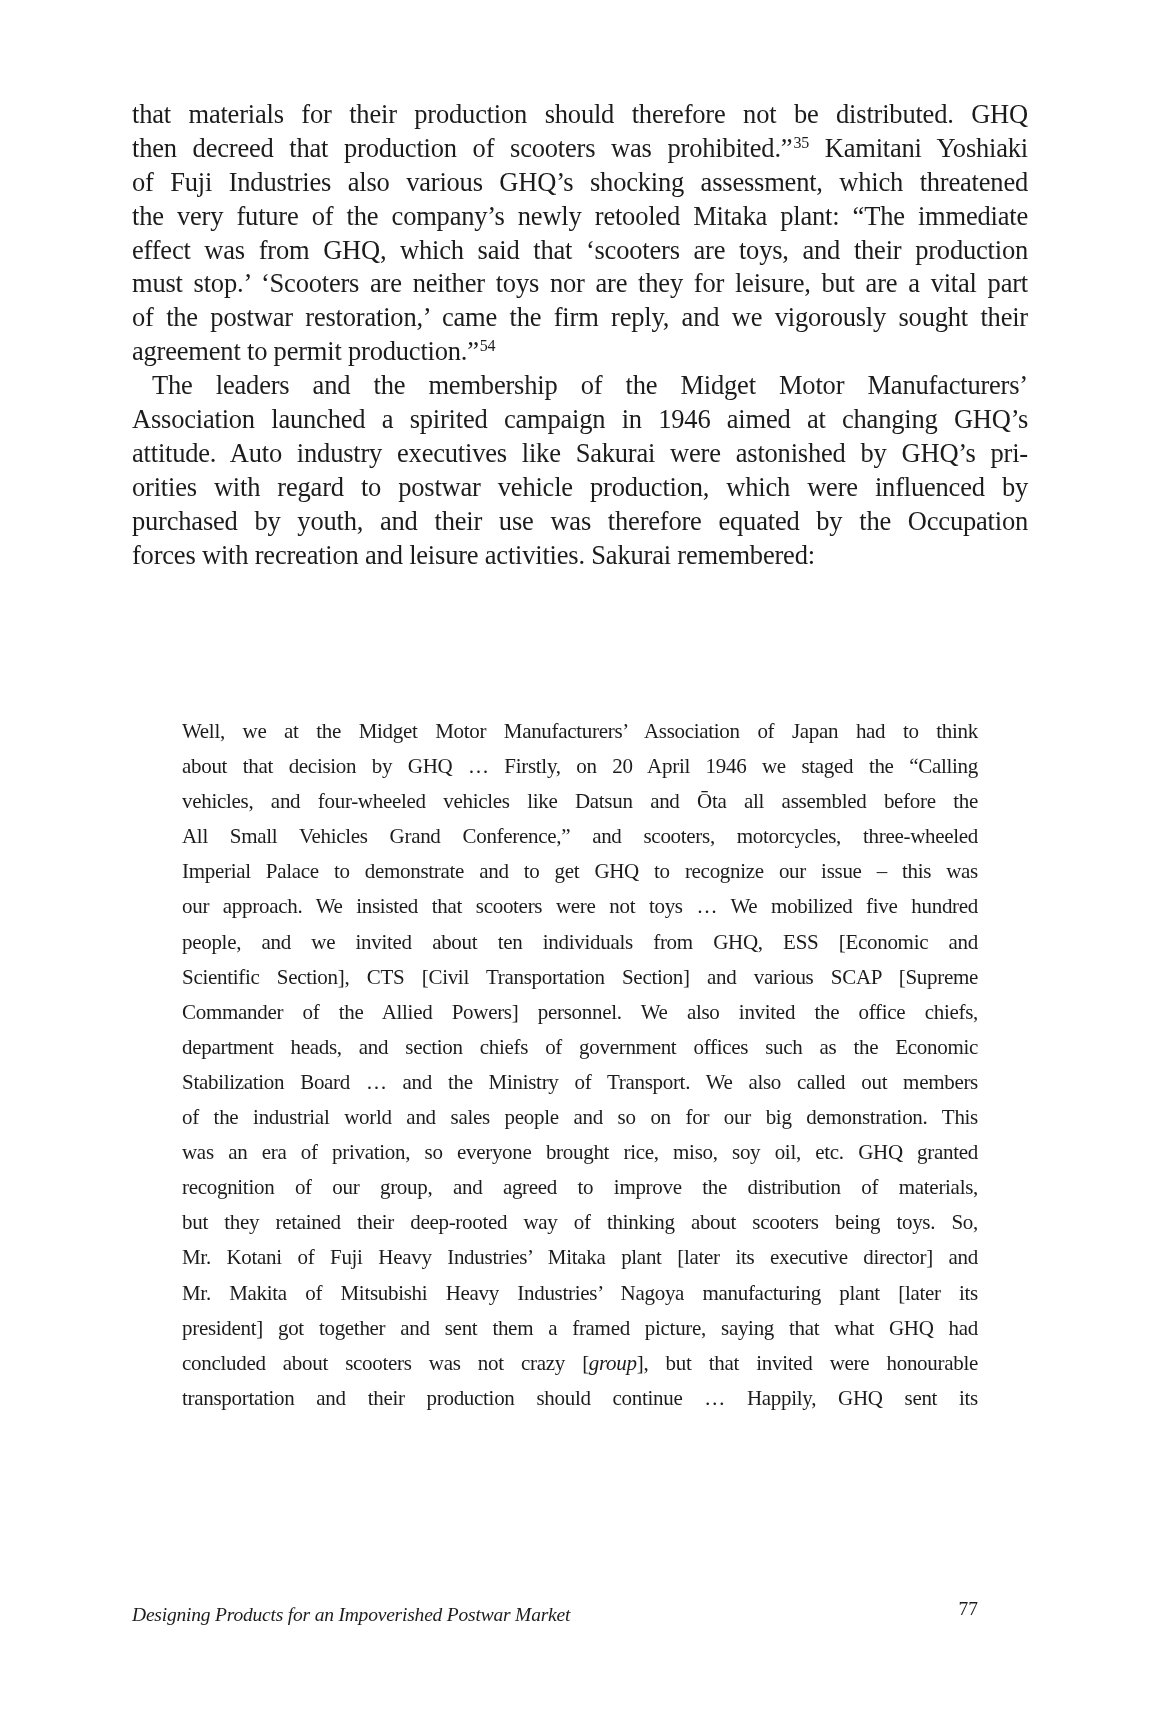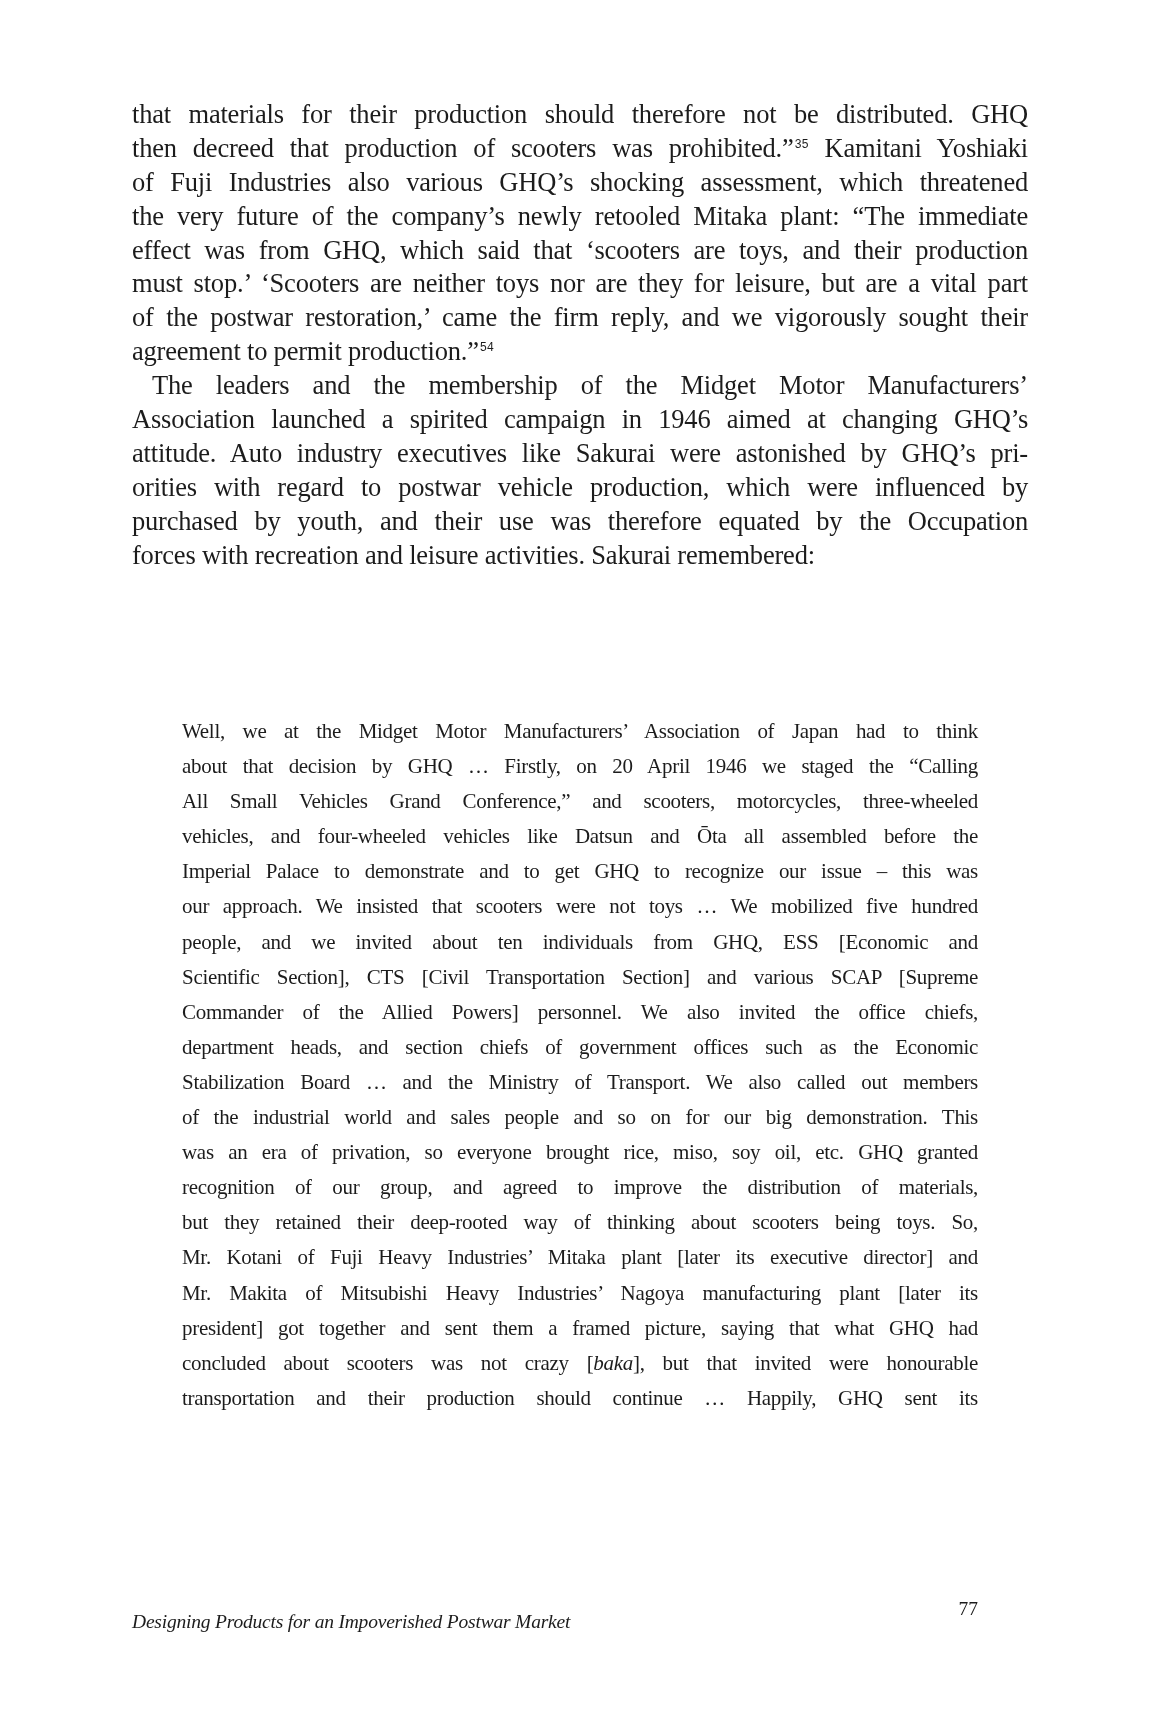--- a/index.html
+++ b/index.html
@@ -53,41 +53,40 @@
       letter-spacing: -0.3px;
     }
     .quote .line {
       display: block;
       white-space: nowrap;
       text-align: justify;
       text-align-last: justify;
       height: 35.1px;
     }
     sup.fn {
-      font-size: 12px;
+      font-size: 16px;
       line-height: 0;
       vertical-align: 9px;
       margin-left: 1px;
-      font-family: Liberation Mono, monospace;
     }
     em.ital {
       font-style: italic;
     }
     .footer {
       position: absolute;
       left: 132px;
       top: 1598px;
       width: 846px;
       height: 26px;
       font-size: 19.5px;
     }
     .footer .running-title {
       position: absolute;
       left: 0;
-      top: 13px;
+      top: 6px;
       font-style: italic;
       letter-spacing: -0.2px;
     }
     .footer .page-number {
       position: absolute;
       right: 0;
       top: 0;
     }
   </style>
 </head>
@@ -114,37 +113,37 @@
       <span class="line">attitude. Auto industry executives like Sakurai were astonished by GHQ’s pri-</span>
       <span class="line">orities with regard to postwar vehicle production, which were influenced by</span>
       <span class="line">purchased by youth, and their use was therefore equated by the Occupation</span>
       <span class="line last">forces with recreation and leisure activities. Sakurai remembered:</span>
     </div>
   </div>
 
   <div class="quote">
     <span class="line">Well, we at the Midget Motor Manufacturers’ Association of Japan had to think</span>
     <span class="line">about that decision by GHQ … Firstly, on 20 April 1946 we staged the “Calling</span>
+    <span class="line">vehicles, and four-wheeled vehicles like Datsun and Ōta all assembled before the</span>
     <span class="line">All Small Vehicles Grand Conference,” and scooters, motorcycles, three-wheeled</span>
-    <span class="line">vehicles, and four-wheeled vehicles like Datsun and Ōta all assembled before the</span>
     <span class="line">Imperial Palace to demonstrate and to get GHQ to recognize our issue – this was</span>
     <span class="line">our approach. We insisted that scooters were not toys … We mobilized five hundred</span>
     <span class="line">people, and we invited about ten individuals from GHQ, ESS [Economic and</span>
     <span class="line">Scientific Section], CTS [Civil Transportation Section] and various SCAP [Supreme</span>
     <span class="line">Commander of the Allied Powers] personnel. We also invited the office chiefs,</span>
     <span class="line">department heads, and section chiefs of government offices such as the Economic</span>
     <span class="line">Stabilization Board … and the Ministry of Transport. We also called out members</span>
     <span class="line">of the industrial world and sales people and so on for our big demonstration. This</span>
     <span class="line">was an era of privation, so everyone brought rice, miso, soy oil, etc. GHQ granted</span>
     <span class="line">recognition of our group, and agreed to improve the distribution of materials,</span>
     <span class="line">but they retained their deep-rooted way of thinking about scooters being toys. So,</span>
     <span class="line">Mr. Kotani of Fuji Heavy Industries’ Mitaka plant [later its executive director] and</span>
     <span class="line">Mr. Makita of Mitsubishi Heavy Industries’ Nagoya manufacturing plant [later its</span>
     <span class="line">president] got together and sent them a framed picture, saying that what GHQ had</span>
-    <span class="line"><span>concluded about scooters was not crazy [</span><em class="ital">baka</em><span>], but that invited were honourable</span></span>
+    <span class="line"><span>concluded about scooters was not crazy [</span><em class="ital">group</em><span>], but that invited were honourable</span></span>
     <span class="line">transportation and their production should continue … Happily, GHQ sent its</span>
   </div>
 
   <div class="footer">
     <span class="running-title">Designing Products for an Impoverished Postwar Market</span>
     <span class="page-number">77</span>
   </div>
 
 </div>
 

